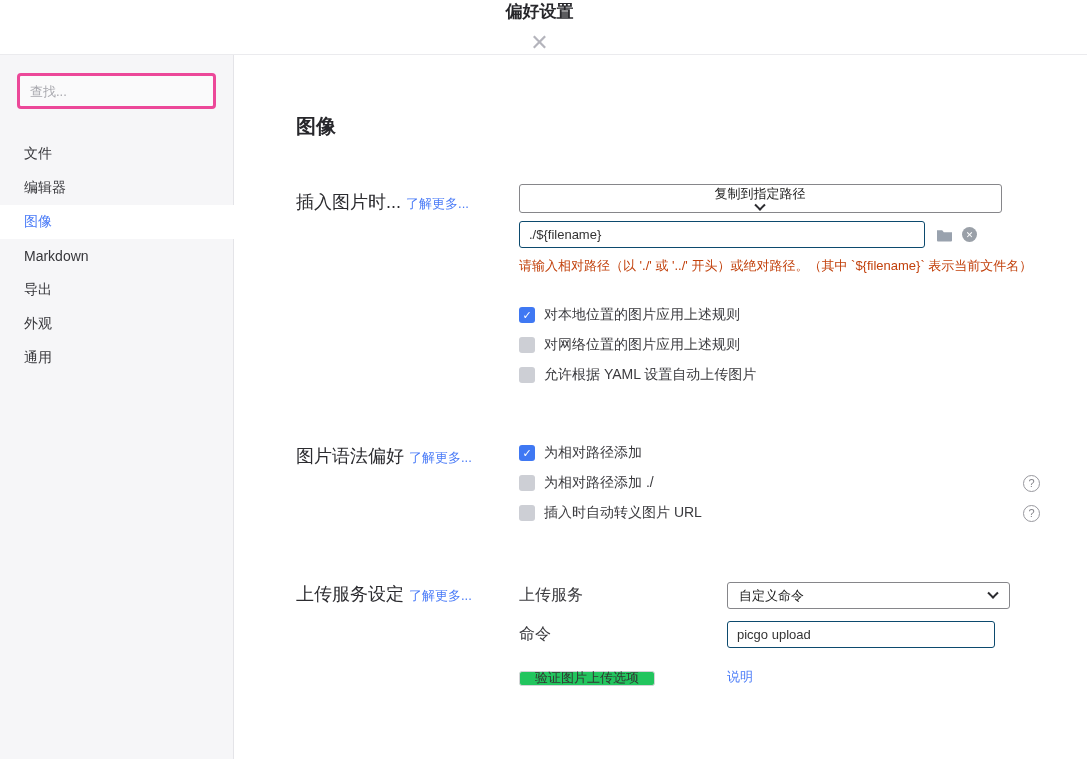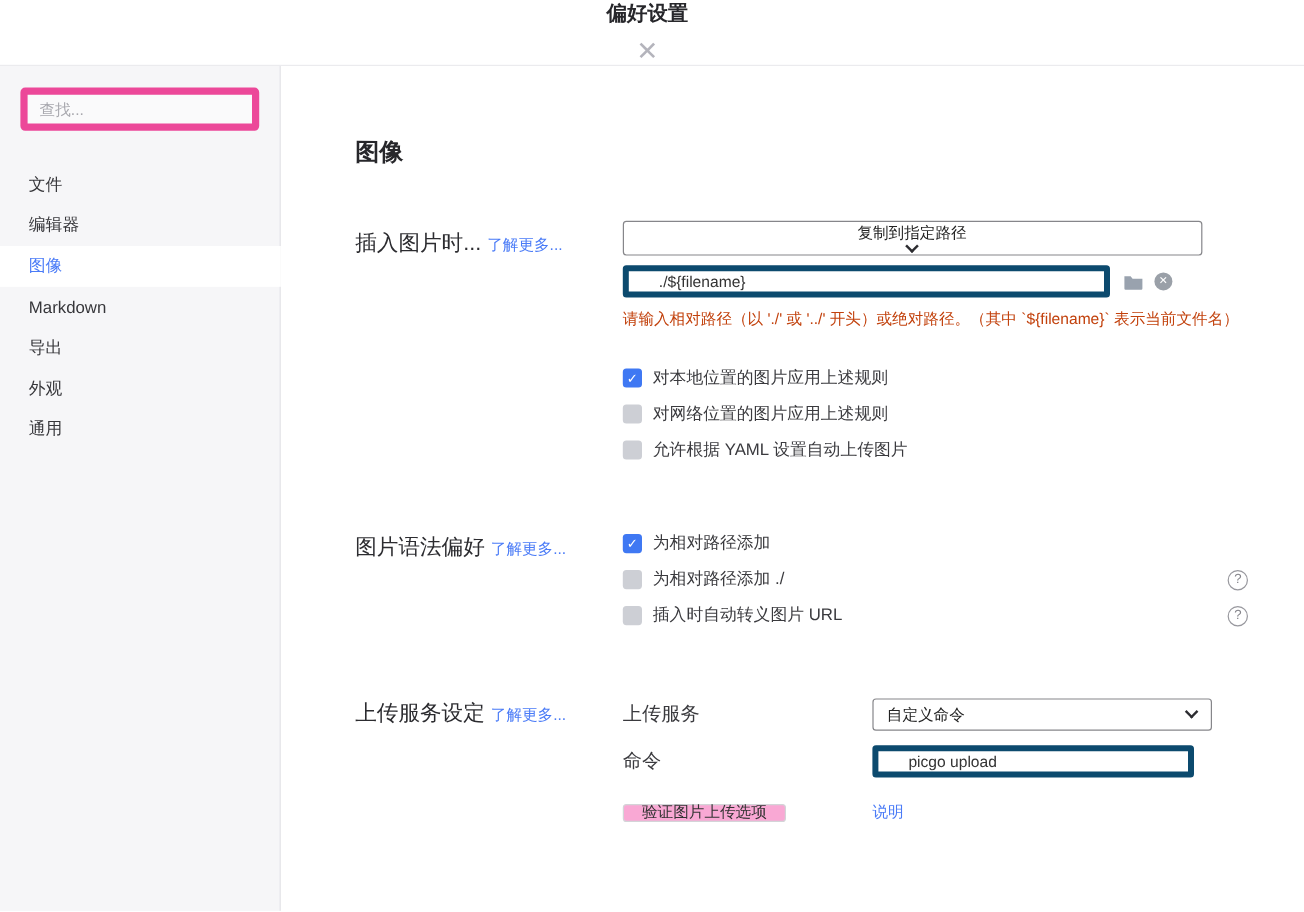--- a/index.html
+++ b/index.html
@@ -12,21 +12,21 @@
   .header-title { font-size: 17px; font-weight: bold; color: #27272b; }
   .close-btn { font-size: 22px; color: #b4b4bc; line-height: 1; cursor: pointer; font-weight: 300; }
 
   
   .content { display: flex; height: 704px; }
 
   
   .sidebar { width: 234px; flex: none; background: #f6f6f8; border-right: 1px solid #e4e4e8;
     padding-top: 18px; }
   .search-wrap { margin: 0 17px 28px 17px; }
-  .search-input { width: 100%; height: 36px; border: 6px solid #ec4899; border-radius: 4px;
+  .search-input { width: 100%; height: 36px; border: 3px solid #ec4899; border-radius: 4px;
     background: #fafafb; padding: 0 10px; font-size: 13px; color: #333; outline: none;
     font-family: inherit; }
   .search-input::placeholder { color: #a8a8ae; }
   .nav-item { height: 34px; display: flex; align-items: center; padding-left: 24px;
     font-size: 14px; color: #36363a; cursor: pointer; }
   .nav-item.active { background: #fff; color: #4a7bf7; margin-right: -1px; }
 
   
   .main { flex: 1; padding: 58px 47px 0 62px; }
   .page-title { font-size: 20px; font-weight: bold; color: #27272b; margin-bottom: 44px; }
@@ -39,21 +39,21 @@
 
   
   .select-box { height: 29px; border: 1px solid #86868a; border-radius: 3px; background: #fff;
     display: flex; align-items: center; justify-content: space-between; padding: 0 12px 0 11px;
     font-size: 13px; color: #222; cursor: pointer; }
   .select-box.wide { width: 483px; flex-direction: column; }
   .chevron { width: 8px; height: 8px; border-right: 2px solid #2c2c30; border-bottom: 2px solid #2c2c30;
     transform: rotate(45deg) translate(-2px,-2px); flex: none; }
 
   .path-row { margin-top: 8px; display: flex; align-items: center; }
-  .text-input { height: 27px; border: 5px solid #0c4a6e; border-radius: 3px; padding: 0 25px;
+  .text-input { height: 27px; border: 1px solid #0c4a6e; border-radius: 3px; padding: 0 9px;
     font-size: 13px; color: #333; outline: none; background: #fff; font-family: inherit; }
   .path-input { width: 406px; }
   .folder-icon { margin-left: 11px; cursor: pointer; display: inline-flex; }
   .clear-icon { margin-left: 9px; width: 15px; height: 15px; border-radius: 50%; background: #9aa0a8;
     color: #fff; font-size: 9px; display: inline-flex; align-items: center; justify-content: center;
     cursor: pointer; }
 
   .hint { margin-top: 9px; font-size: 13px; color: #c2410c; }
 
   .cb-group { margin-top: 31px; }
@@ -67,21 +67,21 @@
   .help-circle { margin-left: auto; width: 17px; height: 17px; border-radius: 50%;
     border: 1px solid #98989e; color: #85858b; font-size: 11px; display: flex; align-items: center;
     justify-content: center; cursor: pointer; flex: none; }
 
   
   .field-row { display: flex; align-items: center; margin-bottom: 12px; }
   .field-label { width: 208px; flex: none; font-size: 16px; color: #3a3a3e; }
   .select-box.service { width: 283px; height: 27px; }
   .command-input { width: 268px; }
   .button-row { display: flex; align-items: center; margin-top: 20px; }
-  .btn { padding: 0 15px; height: 15px; background: #f9a8d4; border: 1px solid #d4d4d8;
+  .btn { padding: 0 15px; height: 15px; background: #22c55e; border: 1px solid #d4d4d8;
     border-radius: 3px; font-size: 13px; color: #333; cursor: pointer; display: inline-flex;
     align-items: center; font-family: Liberation Serif, serif; }
   .button-cell { width: 208px; flex: none; }
   .link { font-size: 13px; color: #4a7bf7; text-decoration: none; cursor: pointer; }
 </style>
 </head>
 <body>
 
 <div class="header">
   <div class="header-title">偏好设置</div>

